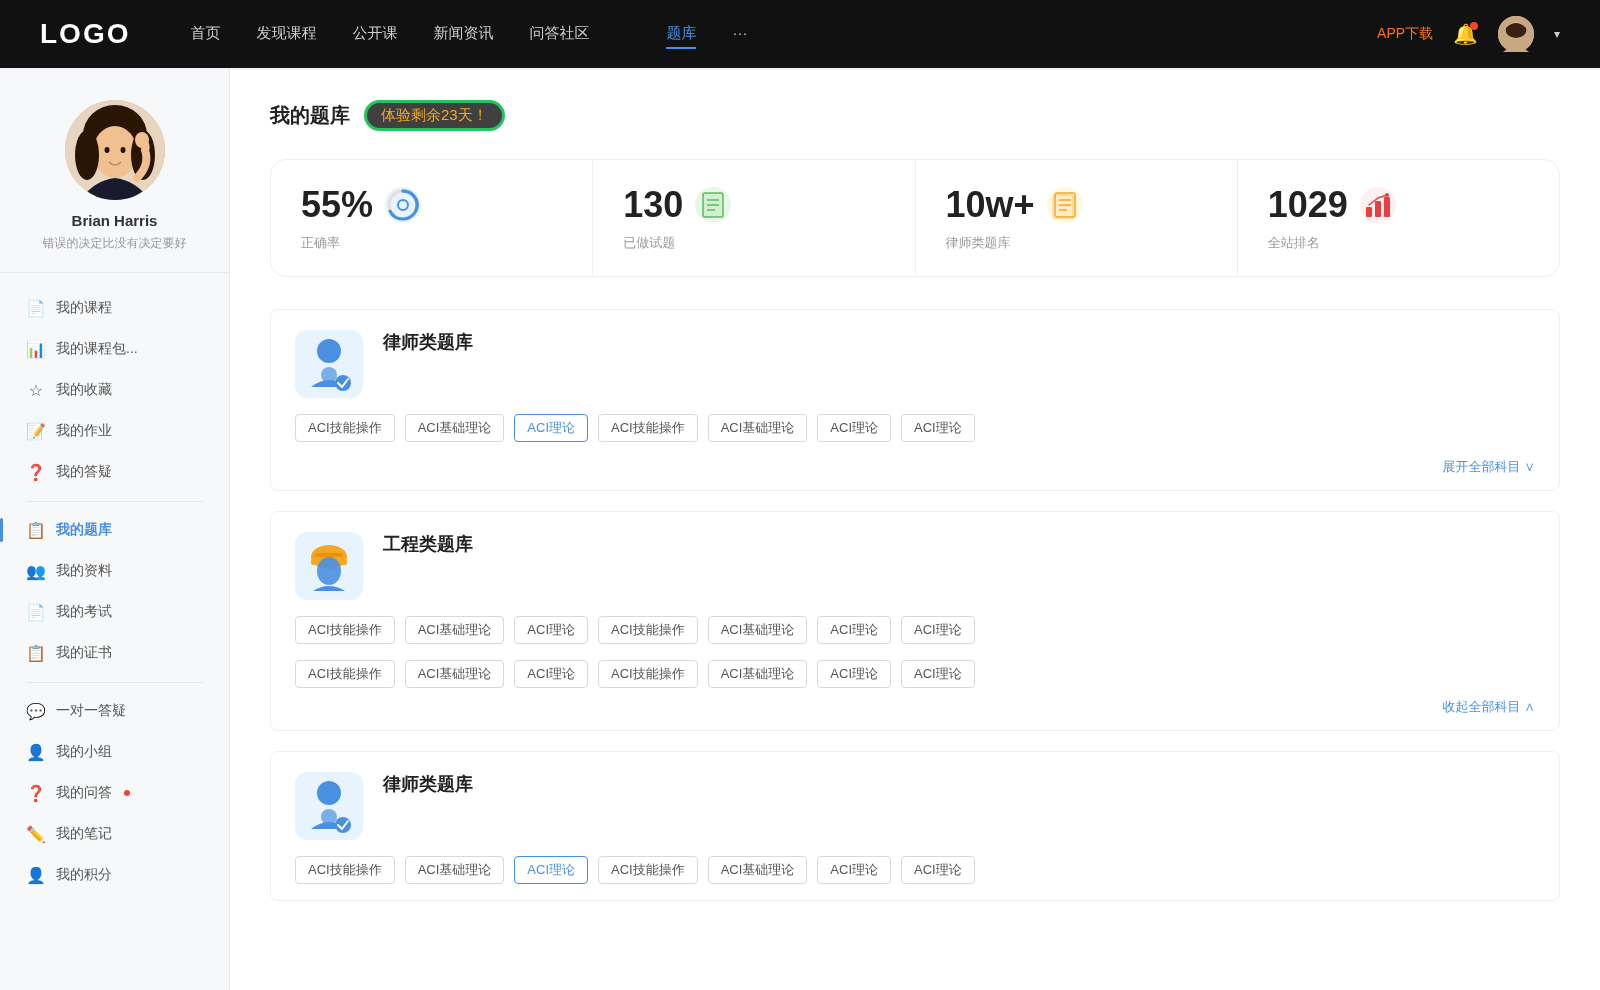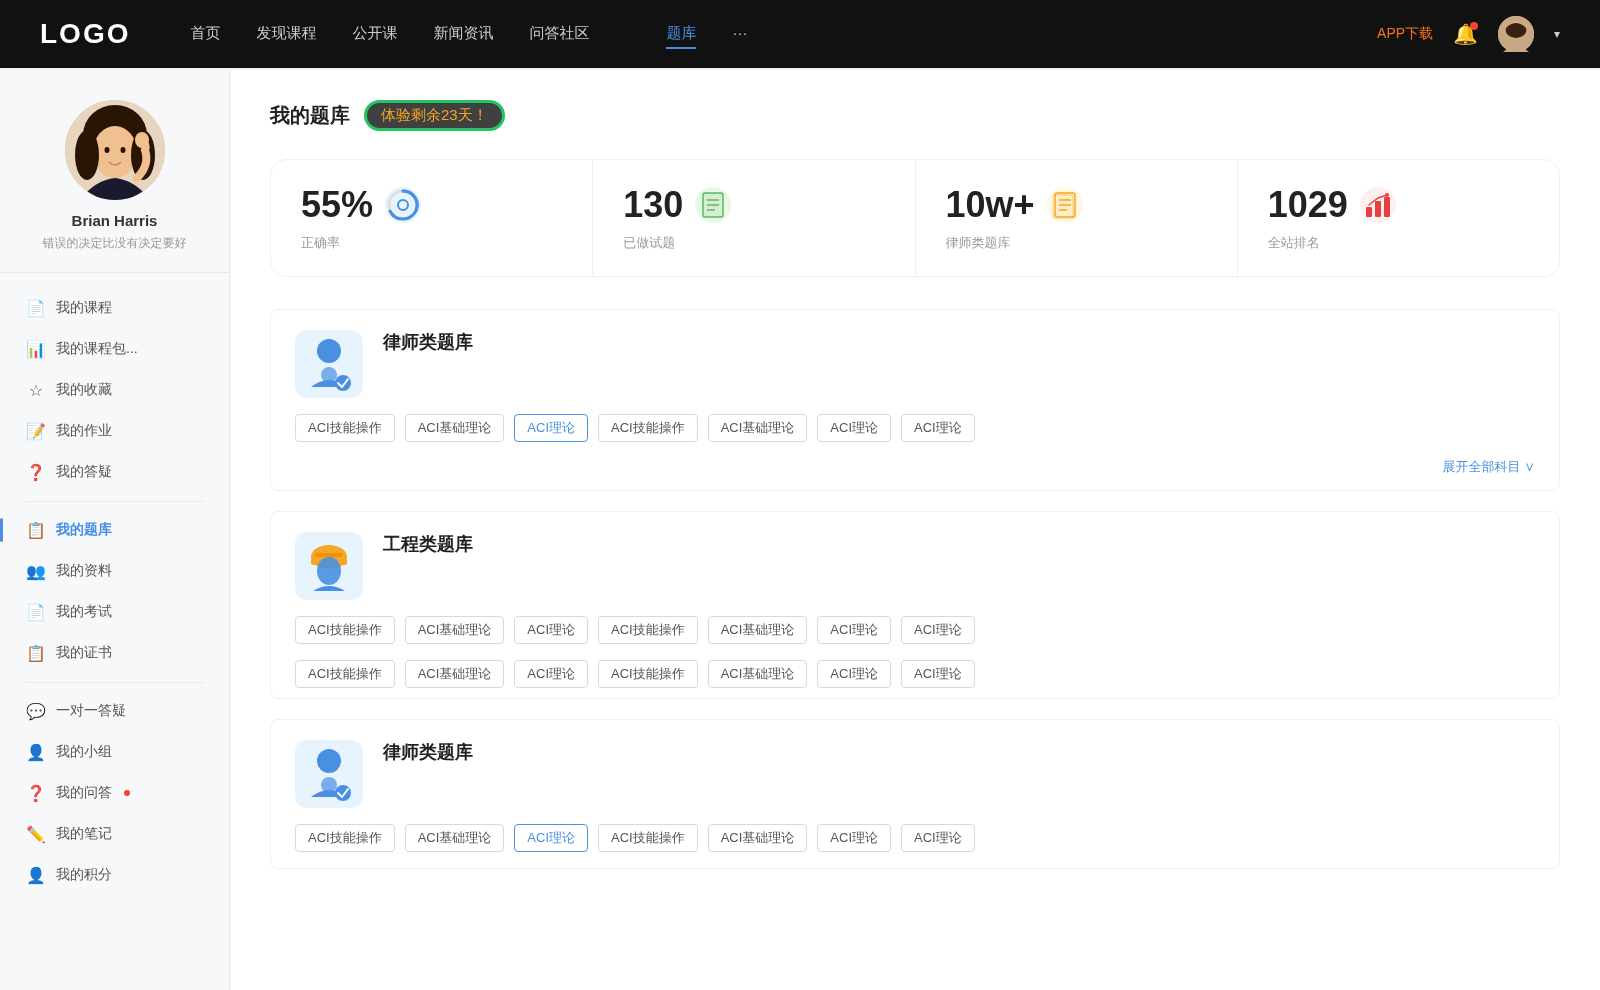--- a/index.html
+++ b/index.html
@@ -359,20 +359,21 @@
       </div>
       <div class="bank-tags-row2">
         <span class="bank-tag">ACI技能操作</span>
         <span class="bank-tag">ACI基础理论</span>
         <span class="bank-tag">ACI理论</span>
         <span class="bank-tag">ACI技能操作</span>
         <span class="bank-tag">ACI基础理论</span>
         <span class="bank-tag">ACI理论</span>
         <span class="bank-tag">ACI理论</span>
       </div>
+      <div class="bank-expand">收起全部科目 ∧</div>
     </div>
 
     <div class="bank-card">
       <div class="bank-card-header">
         <div class="bank-icon-wrap">
           <svg width="48" height="54" viewBox="0 0 48 54">
             <circle cx="24" cy="14" r="12" fill="#4a90e2"></circle>
             <path d="M6 50 Q24 36 42 50" fill="#4a90e2"></path>
             <circle cx="24" cy="38" r="8" fill="#4a90e2" opacity="0.7"></circle>
             <circle cx="38" cy="46" r="8" fill="#4a90e2"></circle>

